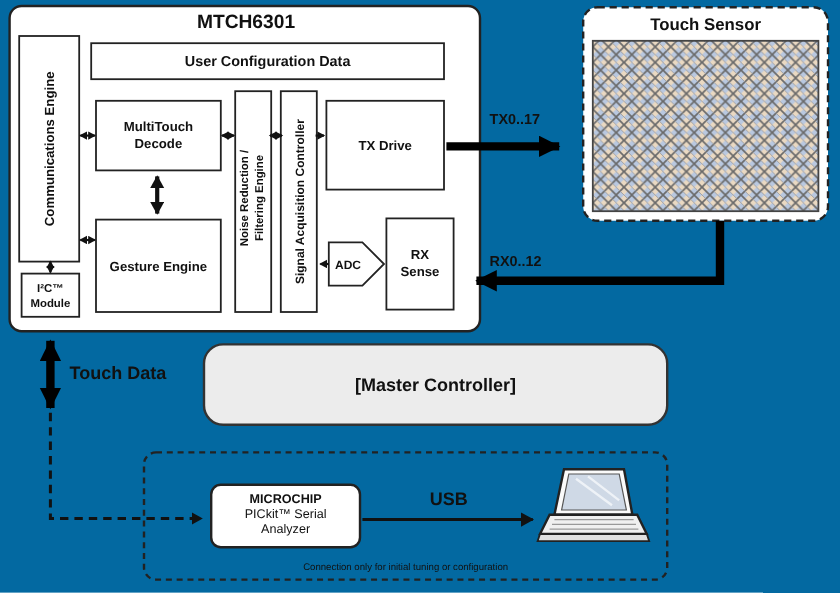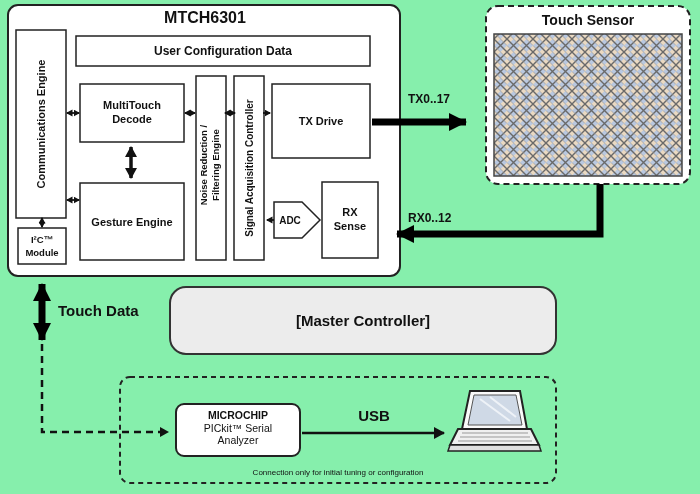--- a/index.html
+++ b/index.html
@@ -1,16 +1,16 @@
 <!DOCTYPE html>
 <html><head>
 <meta charset="utf-8">
 <style>
   html,body{margin:0;padding:0;background:#fff;}
-  .stage{width:700px;height:494px;position:relative;background:#86efac;overflow:hidden;}
+  .stage{width:700px;height:494px;position:relative;background:#0369a1;overflow:hidden;}
   svg{display:block;font-family:"Liberation Sans", sans-serif;}
   svg text{fill:#111;font-family:"Liberation Sans", sans-serif;}
   .tb{font-weight:bold;}
   .box{fill:#ffffff;stroke:#222222;}
   .thin{stroke:#111111;fill:none;}
   .thick{stroke:#000000;fill:none;}
 </style>
 </head>
 <body>
 

